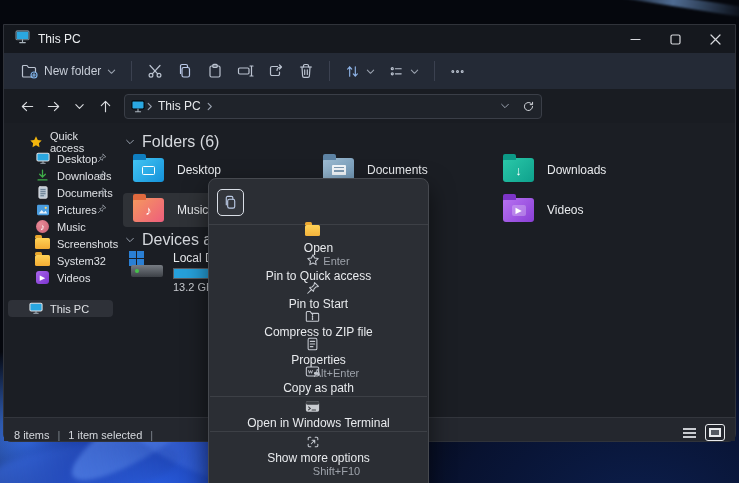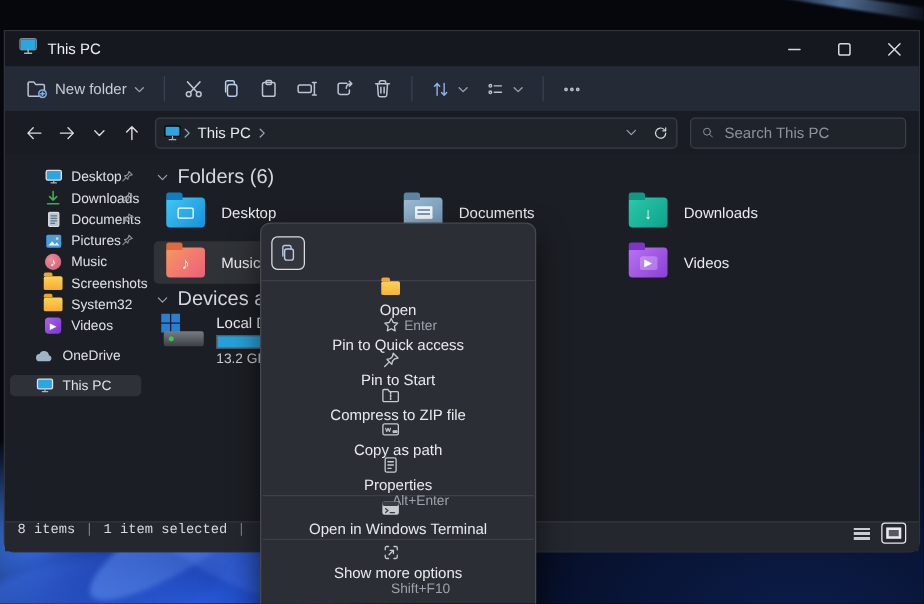--- a/index.html
+++ b/index.html
@@ -114,21 +114,21 @@
   .drive-body::after { content:""; position:absolute; left:4px; top:4px; width:4px; height:4px;
              border-radius:50%; background:#45c24a; }
   .drive-info { margin-left:8px; }
   .drive-name { font-size:12px; color:#e8eaed; }
   .drive-bar { width:92px; height:11px; background:#47494e; border:1px solid #5a5c61; margin:3px 0 2px; }
   .drive-fill { height:100%; width:62%; background:#26a0da; }
   .drive-free { font-size:11px; color:#c9ccd1; }
 
   
   .statusbar { height:24px; background:#24272e; border-top:1px solid #33363d; display:flex;
-               align-items:flex-start; padding:0 10px; font-size:11px; color:#d5d8dd; flex:0 0 auto;font-family:Liberation Mono, monospace; }
+               align-items:flex-end; padding:0 10px; font-size:11px; color:#d5d8dd; flex:0 0 auto; }
   .st-sep { margin:0 8px; color:#7c828b; }
   .viewtoggles { margin-left:auto; display:flex; gap:6px; align-items:center; }
   .vt { width:20px; height:17px; display:flex; align-items:center; justify-content:center; border-radius:3px; }
   .vt-lines { width:13px; height:10px; background:repeating-linear-gradient(#c9ccd1 0 2px, transparent 2px 4px); }
   .vt.active { border:1px solid #e8eaed; }
   .vt-thumb { width:12px; height:9px; border:2px solid #e8eaed; background:#555a62; }
 
   
   #ctxmenu { position:absolute; left:208px; top:178px; width:221px; height:320px; z-index:10;
              background:#2b2e34; border:1px solid #46494f; border-radius:8px;
@@ -310,32 +310,33 @@
         <span class="spacer"></span>
         <svg class="s chev" width="10" height="10" viewBox="0 0 12 12">
             <path d="M2 4l4 4 4-4"></path>
           </svg>
         <svg class="s" width="13" height="13" viewBox="0 0 16 16" style="margin-left:12px;color:#d5d8dd">
           <path d="M13 8A5 5 0 1 1 11.6 4.5"></path>
             <path d="M13 2.8v2.9h-2.9"></path>
         </svg>
       </div>
 
-      <div class="searchbox">
-        <svg class="s" width="12" height="12" viewBox="0 0 16 16" style="color:#8d939c">
-          <circle cx="7" cy="7" r="4.2"></circle>
-            <path d="M10.2 10.2l3.3 3.3"></path>
-        </svg>
-        <input placeholder="Search This PC" style="">
-      </div>
     </div>
 
     <div class="bodyrow">
 
       <div class="sidebar">
+        <div class="sb-item">
+          <span class="sb-ico">
+            <svg width="14" height="14" viewBox="0 0 16 16">
+                <path class="fl" style="fill:#f2b50d" d="M8 1.5l2 4.1 4.5.6-3.2 3.2.7 4.5L8 11.8 4 13.9l.7-4.5L1.5 6.2 6 5.6z"></path>
+              </svg>
+          </span>
+          <span>Quick access</span>
+        </div>
         <div class="sb-item child">
           <span class="sb-ico">
             <svg class="s" width="14" height="13" viewBox="0 0 16 15">
               <rect class="fl" x="1" y="1.5" width="14" height="9" rx="1.5" style="fill:#2aa7e0"></rect>
               <path d="M8 10.5v2M5.5 13h5" style="stroke:#aab4bd"></path>
             </svg>
           </span>
           <span>Desktop</span>
           <span class="sb-pin">
             <svg class="s" width="10" height="10" viewBox="0 0 14 14">
@@ -404,28 +405,20 @@
             </span>
           <span>System32</span>
         </div>
         <div class="sb-item child">
           <span class="sb-ico">
               <span class="vid-sq">▶</span>
             </span>
           <span>Videos</span>
         </div>
         <div class="sb-gap"></div>
-        <div class="sb-item">
-          <span class="sb-ico">
-            <svg width="15" height="10" viewBox="0 0 16 11">
-                <path class="fl" style="fill:#9fb4c7" d="M4 10a3.2 3.2 0 0 1-.3-6.4A4.3 4.3 0 0 1 12 4.6 2.8 2.8 0 0 1 12.4 10z"></path>
-              </svg>
-          </span>
-          <span>OneDrive</span>
-        </div>
         <div class="sb-gap"></div>
         <div class="sb-item sel">
           <span class="sb-ico">
             <svg class="s" width="14" height="13" viewBox="0 0 16 15">
               <rect class="fl" x="1" y="1.5" width="14" height="9" rx="1.5" style="fill:#2aa7e0"></rect>
               <path d="M8 10.5v2M5.5 13h5" style="stroke:#aab4bd"></path>
             </svg>
           </span>
           <span>This PC</span>
         </div>
@@ -570,40 +563,40 @@
         <svg class="s" width="15" height="14" viewBox="0 0 17 15">
           <path d="M1.5 4.5v-1a1 1 0 0 1 1-1h3.5l1.5 2h7a1 1 0 0 1 1 1v7a1 1 0 0 1-1 1h-12a1 1 0 0 1-1-1z"></path>
           <path d="M8.5 5v1.2M8.5 7.6v1.2M8.5 10.2v1.2" style="stroke-width:1.5"></path>
         </svg>
       </span>
       <span class="mi-label">Compress to ZIP file</span>
       <span class="mi-short"></span>
     </div>
     <div class="mi">
       <span class="mi-ico">
+        <svg class="s" width="13" height="14" viewBox="0 0 14 16">
+          <rect x="2" y="1.5" width="10" height="13" rx="1.5"></rect>
+            <path d="M4.5 5h5M4.5 8h5M4.5 11h3"></path>
+        </svg>
+      </span>
+      <span class="mi-label">Properties</span>
+      <span class="mi-short">Alt+Enter</span>
+    </div>
+    <div class="mi">
+      <span class="mi-ico">
         <svg class="s" width="15" height="13" viewBox="0 0 17 14">
           <rect x="1.5" y="2" width="14" height="10" rx="1.5"></rect>
           <path d="M4 6l1 3 1.2-3 1.2 3 1-3" style="stroke-width:1"></path>
             <circle class="fl" cx="11.5" cy="9" r=".8"></circle>
             <circle class="fl" cx="13.5" cy="9" r=".8"></circle>
         </svg>
       </span>
       <span class="mi-label">Copy as path</span>
       <span class="mi-short"></span>
     </div>
-    <div class="mi">
-      <span class="mi-ico">
-        <svg class="s" width="13" height="14" viewBox="0 0 14 16">
-          <rect x="2" y="1.5" width="10" height="13" rx="1.5"></rect>
-            <path d="M4.5 5h5M4.5 8h5M4.5 11h3"></path>
-        </svg>
-      </span>
-      <span class="mi-label">Properties</span>
-      <span class="mi-short">Alt+Enter</span>
-    </div>
 
     <div class="mi-sep"></div>
 
     <div class="mi">
       <span class="mi-ico">
         <svg width="15" height="13" viewBox="0 0 17 14">
           <rect class="fl" x="1" y="1" width="15" height="12" rx="2" style="fill:#c9ccd1"></rect>
           <rect class="fl" x="1" y="1" width="15" height="4" rx="2" style="fill:#3a3d42"></rect>
           <path d="M4 7.5l2 1.7-2 1.7M8 11h4" style="stroke:#3a3d42;stroke-width:1.2;fill:none;stroke-linecap:round"></path>
         </svg>

